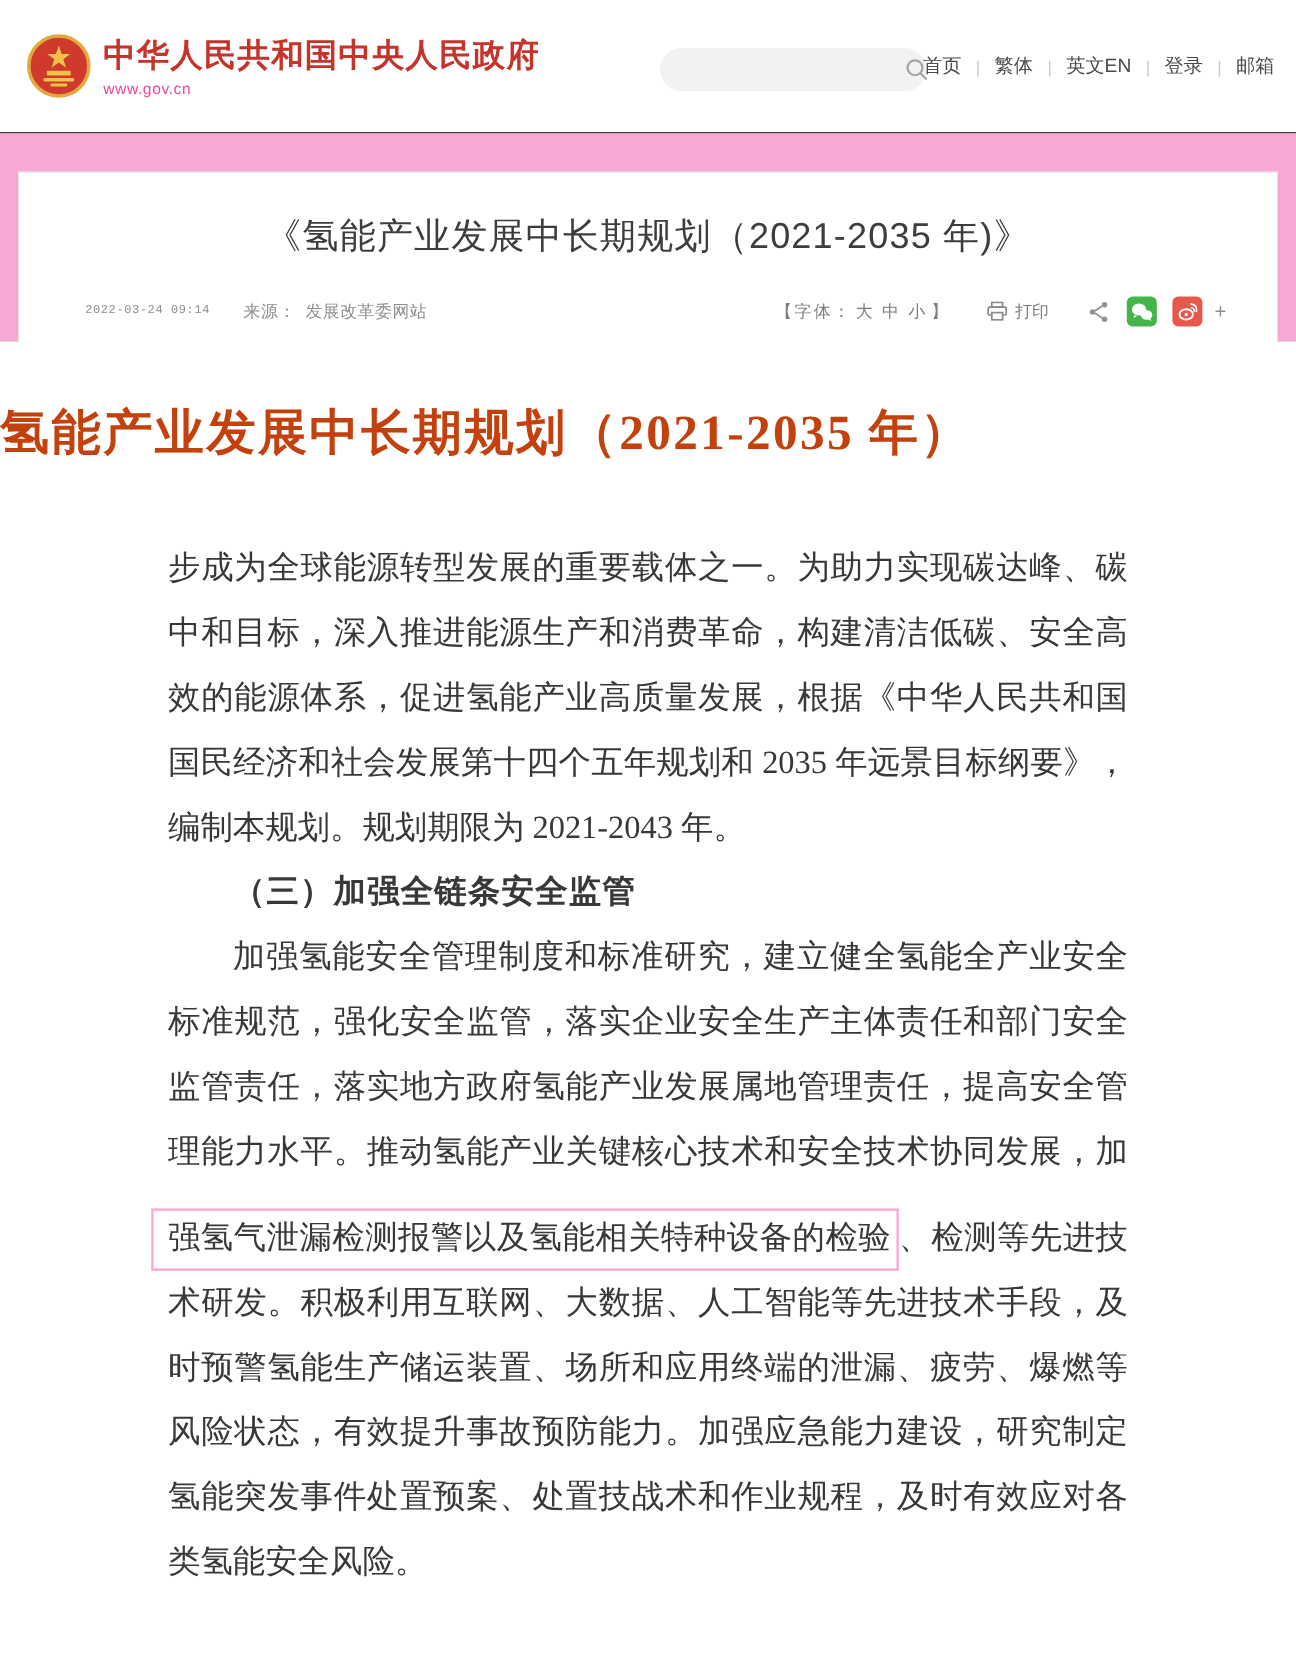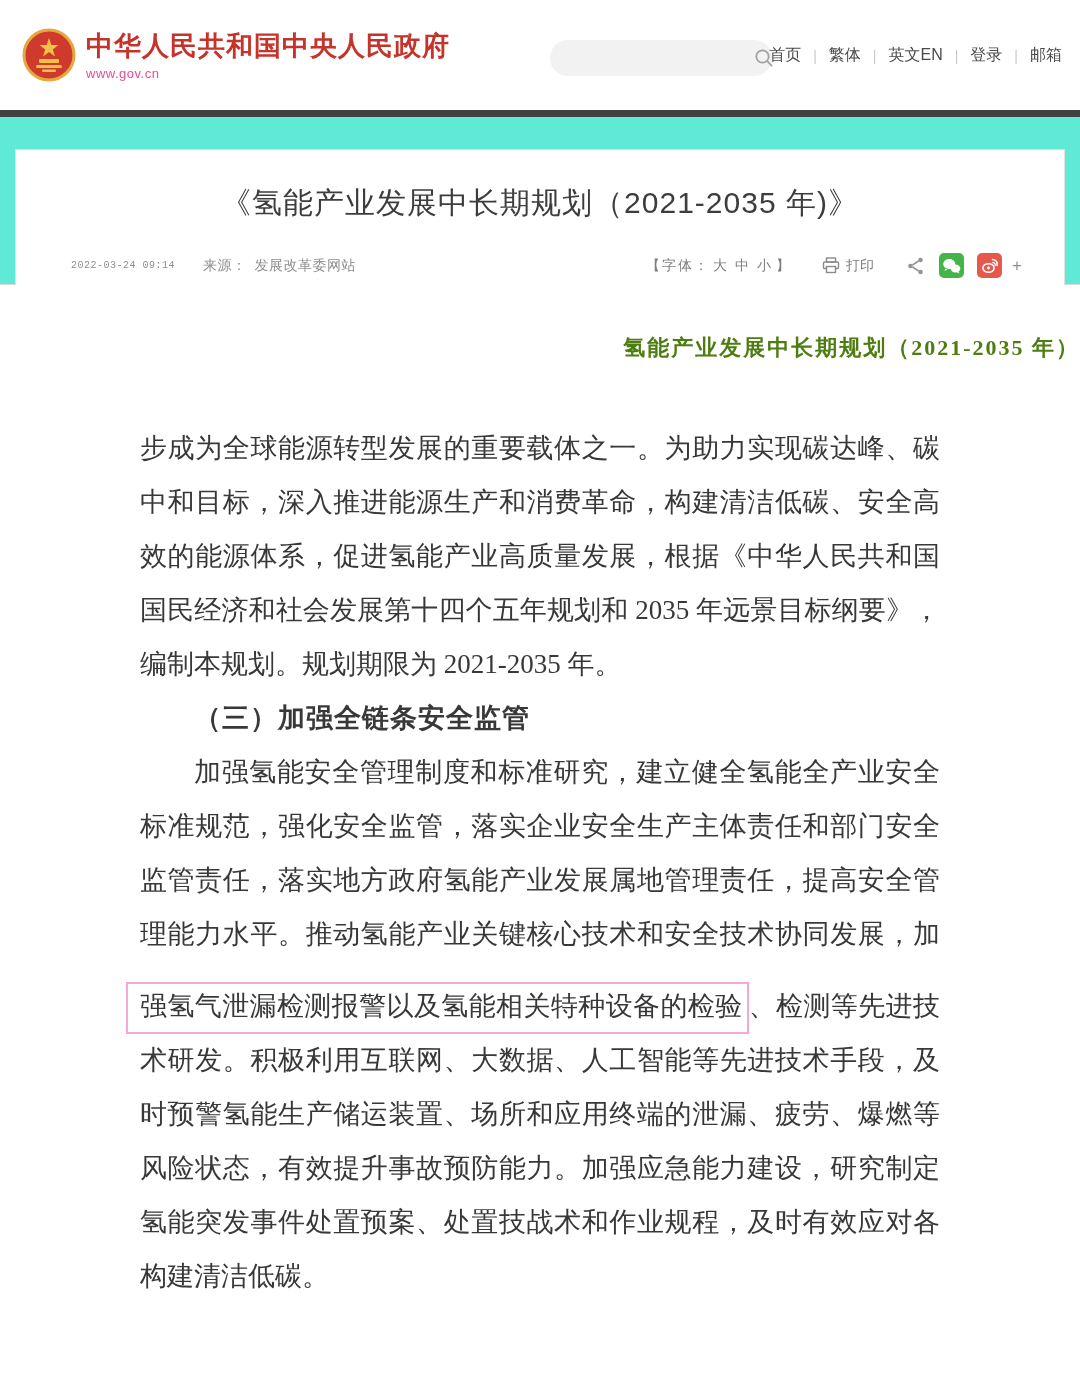--- a/index.html
+++ b/index.html
@@ -16,21 +16,21 @@
   .search-pill { position:absolute; left:550px; top:40px; width:222px; height:36px;
     background:#f2f2f2; border-radius:18px; display:flex; align-items:center; }
   .search-input { flex:1; border:none; outline:none; background:transparent; height:100%;
     padding:0 6px 0 16px; font-size:14px; color:#555; }
   .search-icon { margin-right:12px; display:flex; }
   .top-nav { position:absolute; right:16px; top:45px; font-size:16px; color:#4a4a4a; display:flex; align-items:center; }
   .top-nav .nav-item { cursor:pointer; padding:0 2px; }
   .top-nav .sep { color:#c8c8c8; margin:0 10px; font-size:14px; }
 
   
-  .band { height:175px; background:#5eead4; border-top:7px solid #404040; border-bottom:1px solid #d9d9d9; }
+  .band { height:175px; background:#f9a8d4; border-top:1px solid #404040; border-bottom:1px solid #d9d9d9; }
   .card { margin:0 15px; height:142px; margin-top:32px; background:#fff;
     border:1px solid #e3e3e3; border-bottom:none; }
   .page-title { text-align:center; margin-top:33px; font-size:30px; color:#3d3d3d; letter-spacing:1px; }
   .meta-row { display:flex; justify-content:space-between; align-items:center;
     margin-top:29px; padding:0 42px 0 55px; font-size:14px; color:#8e8e8e; }
   .meta-left { display:flex; align-items:center; letter-spacing:.5px; }
   .meta-date { margin-right:28px; font-family:"Liberation Mono", monospace; font-size:10px; color:#8e8e8e; }
   .meta-src-label { margin-right:8px; }
   .meta-right { display:flex; align-items:center; color:#7d7d7d;margin-left:10px; }
   .font-size-ctl { display:flex; align-items:center; letter-spacing:2px; }
@@ -40,22 +40,22 @@
   .share-group { display:flex; align-items:center; margin-left:32px; }
   .share-icon { cursor:pointer; display:flex; }
   .badge { width:25px; height:25px; border-radius:5px; margin-left:13px; display:flex;
     align-items:center; justify-content:center; cursor:pointer; }
   .badge.wechat { background:#45b549; }
   .badge.weibo { background:#e6584c; }
   .plus-btn { margin-left:10px; font-size:17px; color:#8e8e8e; cursor:pointer; }
 
   
   .doc { background:#fff; padding-top:48px; }
-  .doc-title { text-align:right; font-family:"Liberation Serif", serif; font-weight:bold;
-    font-size:22px; color:#4d7c0f; letter-spacing:2px; margin-bottom:58px; }
+  .doc-title { text-align:left; font-family:"Liberation Serif", serif; font-weight:bold;
+    font-size:41px; color:#c2410c; letter-spacing:2px; margin-bottom:58px; }
   .doc-body { width:800px; margin:0 auto; font-family:"Liberation Serif", serif;
     font-size:27px; color:#383838; }
   .doc-line { line-height:54px; height:54px; white-space:nowrap; }
   .doc-line.just { text-align:justify; text-align-last:justify; white-space:normal; }
   .doc-line.indent { padding-left:54px; }
   .doc-heading { font-weight:bold; padding-left:54px; letter-spacing:1px; }
   .doc-line.gap { margin-top:18px; }
   .red-box { border:2px solid #f9a8d4; padding:7px 4px 11px 12px; margin-left:-14px; }
 </style>
 </head>
@@ -157,26 +157,26 @@
   </div>
 </div>
 
 <div class="doc">
   <div class="doc-title">氢能产业发展中长期规划（2021-2035 年）</div>
   <div class="doc-body">
       <div class="doc-line just">步成为全球能源转型发展的重要载体之一。为助力实现碳达峰、碳</div>
       <div class="doc-line just">中和目标，深入推进能源生产和消费革命，构建清洁低碳、安全高</div>
       <div class="doc-line just">效的能源体系，促进氢能产业高质量发展，根据《中华人民共和国</div>
       <div class="doc-line just">国民经济和社会发展第十四个五年规划和 2035 年远景目标纲要》，</div>
-      <div class="doc-line">编制本规划。规划期限为 2021-2035 年。</div>
+      <div class="doc-line">编制本规划。规划期限为 2021-2043 年。</div>
       <div class="doc-line doc-heading">（三）加强全链条安全监管</div>
       <div class="doc-line indent just">加强氢能安全管理制度和标准研究，建立健全氢能全产业安全</div>
       <div class="doc-line just">标准规范，强化安全监管，落实企业安全生产主体责任和部门安全</div>
       <div class="doc-line just">监管责任，落实地方政府氢能产业发展属地管理责任，提高安全管</div>
       <div class="doc-line just">理能力水平。推动氢能产业关键核心技术和安全技术协同发展，加</div>
       <div class="doc-line just gap"><span class="red-box">强氢气泄漏检测报警以及氢能相关特种设备的检验</span><span>、检测等先进技</span></div>
       <div class="doc-line just">术研发。积极利用互联网、大数据、人工智能等先进技术手段，及</div>
       <div class="doc-line just">时预警氢能生产储运装置、场所和应用终端的泄漏、疲劳、爆燃等</div>
       <div class="doc-line just">风险状态，有效提升事故预防能力。加强应急能力建设，研究制定</div>
       <div class="doc-line just">氢能突发事件处置预案、处置技战术和作业规程，及时有效应对各</div>
-      <div class="doc-line">构建清洁低碳。</div>
+      <div class="doc-line">类氢能安全风险。</div>
     </div>
 </div>
 
 </body></html>

